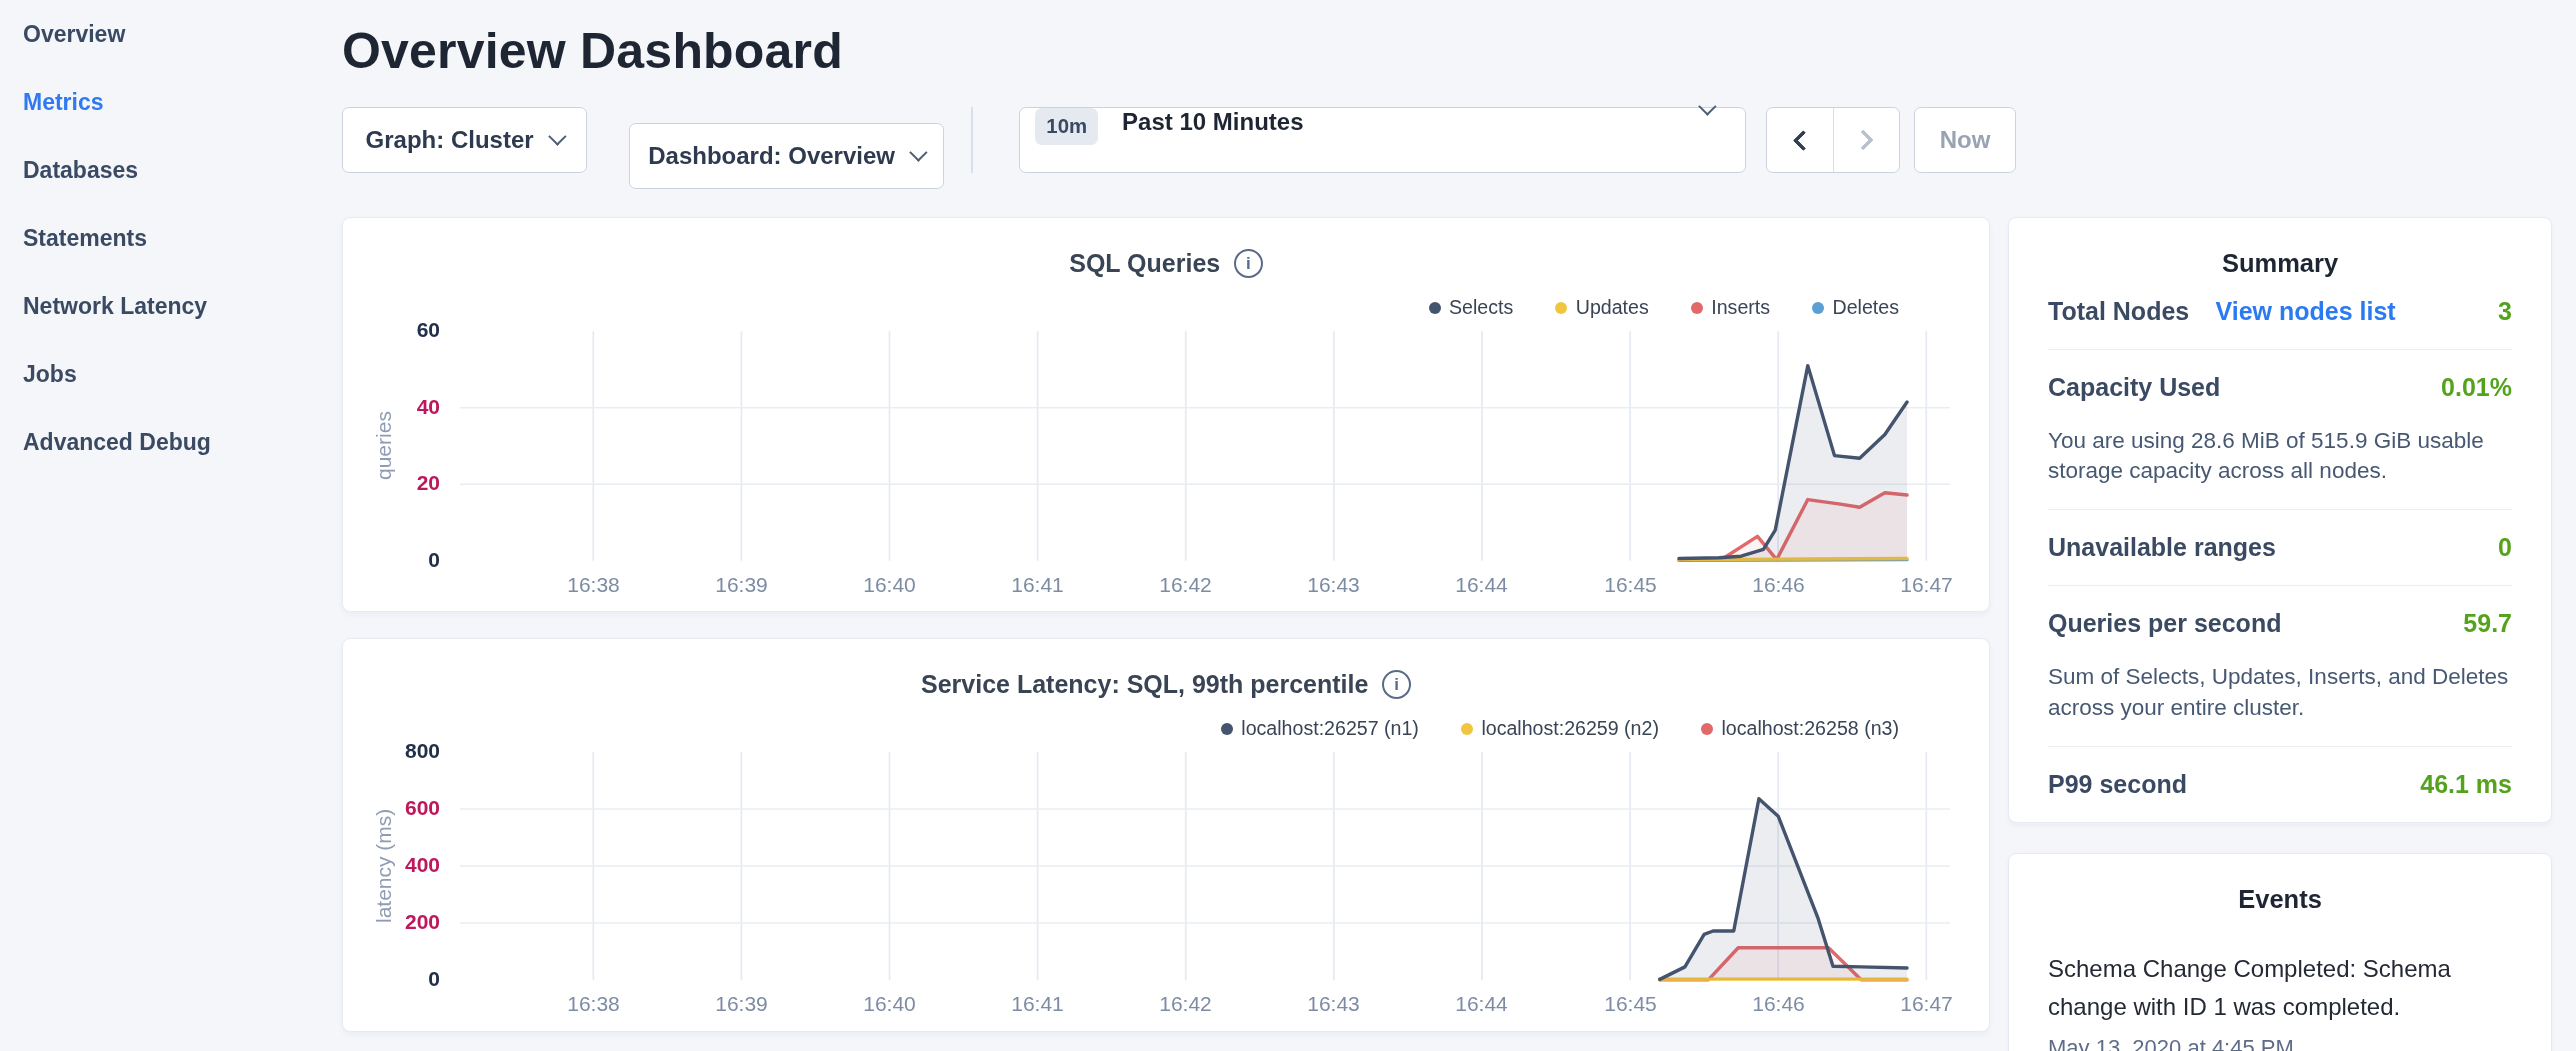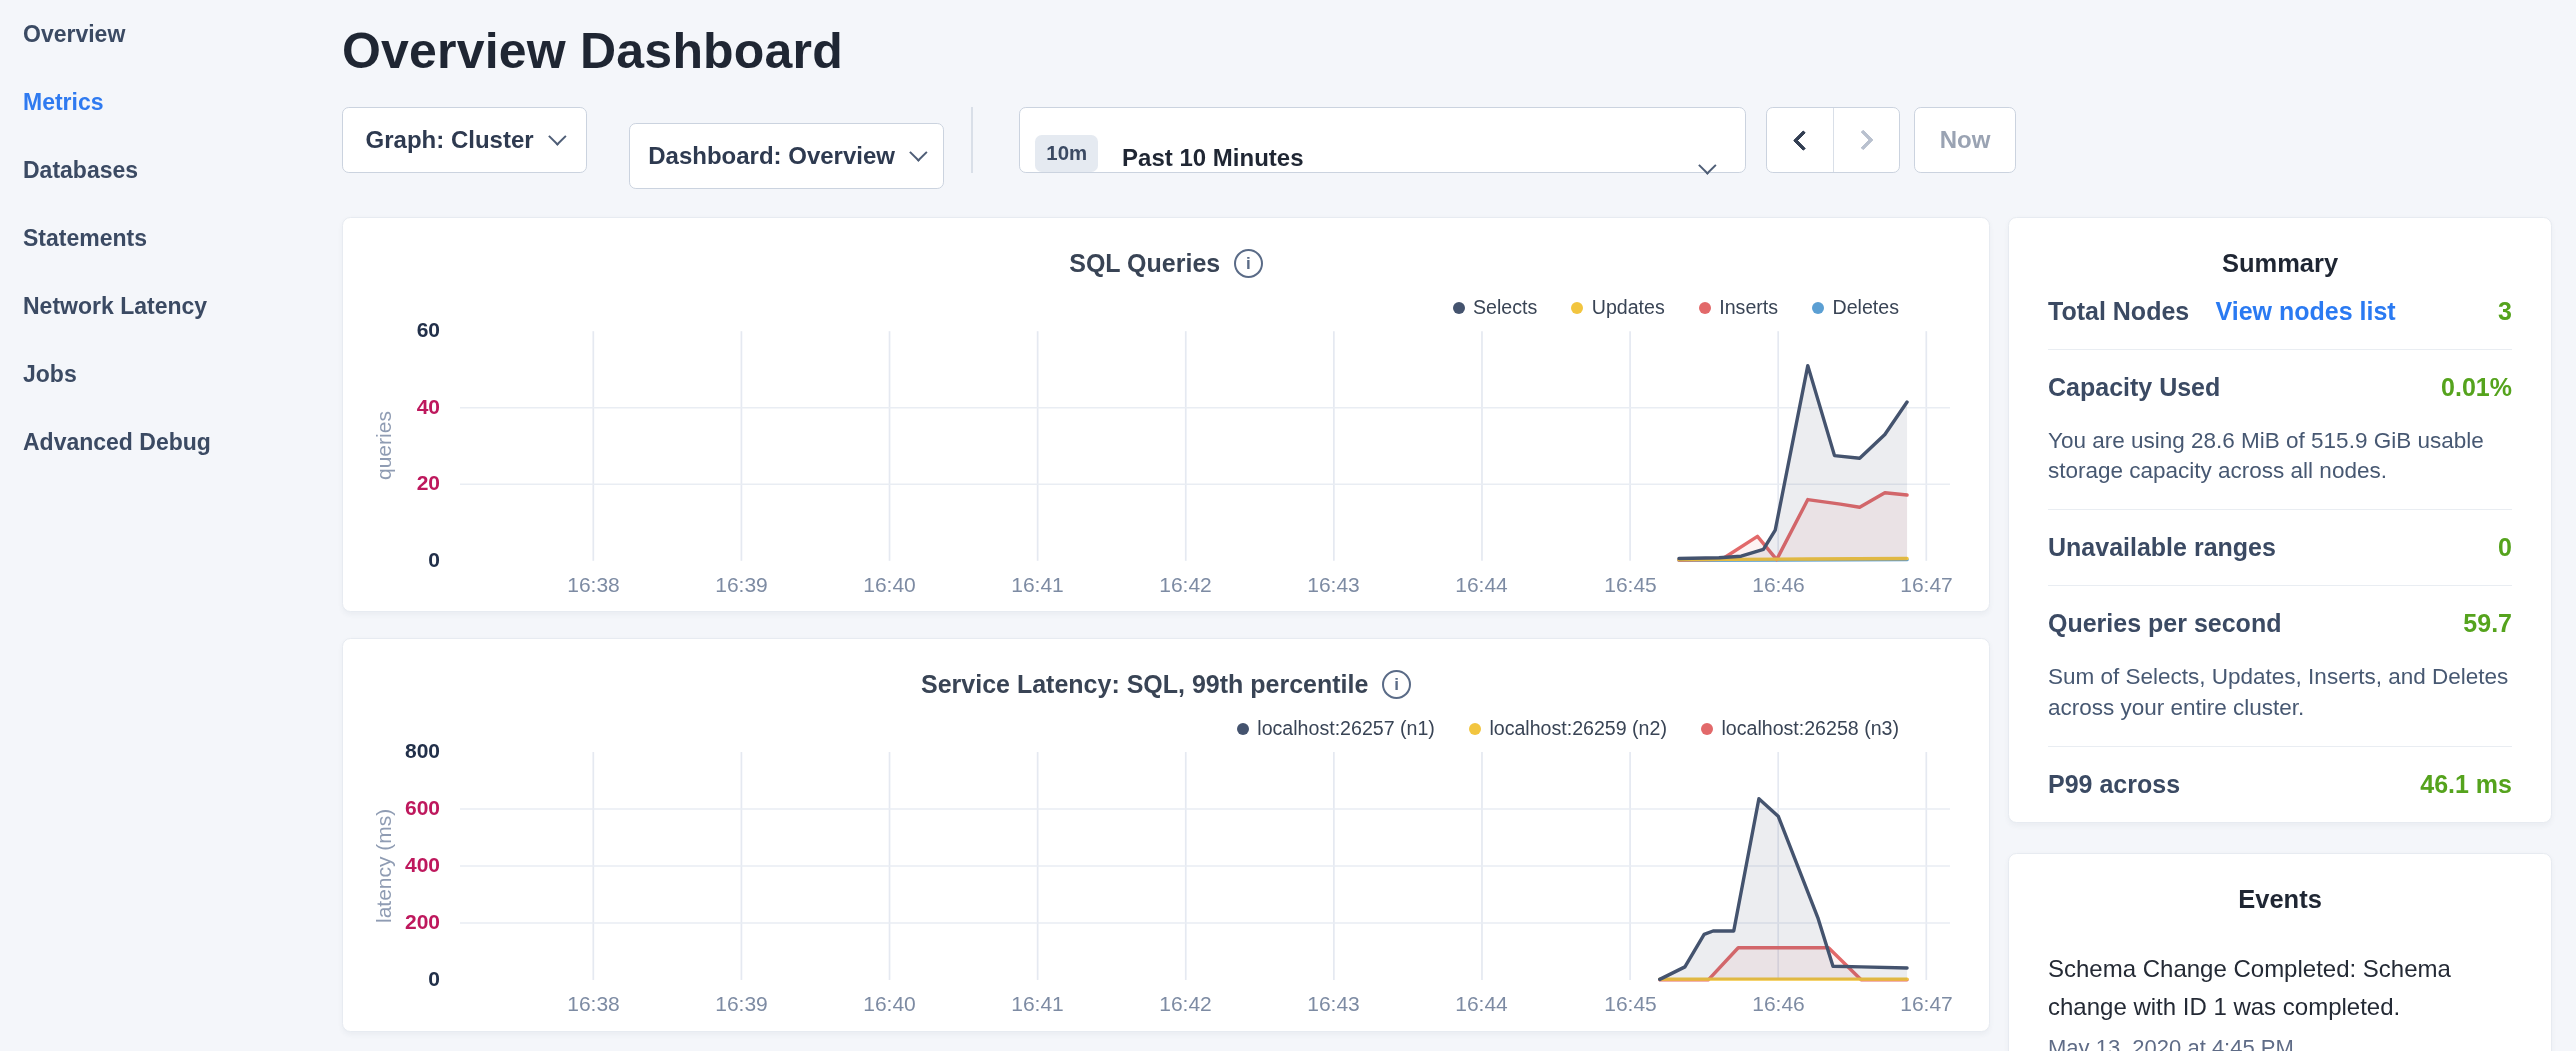--- a/index.html
+++ b/index.html
@@ -26,21 +26,21 @@
     position:absolute; top:107px; height:66px; background:#fff;
     border:1.7px solid #cbd3df; border-radius:6.8px;
   }
   .dd { display:flex; align-items:center; justify-content:center; gap:17px; cursor:pointer; }
   .dd-label { font-size:24px; font-weight:700; color:#2e3a50; }
   .chev-down {
     width:12.8px; height:12.8px; border-right:2.6px solid #4e5d76; border-bottom:2.6px solid #4e5d76;
     transform:rotate(45deg); margin-top:-7.7px;
   }
   .vdivider { position:absolute; left:971px; top:107px; width:1.7px; height:66px; background:#d9dfe8; }
-  .timebox { left:1019px; width:727px; display:flex; align-items:flex-end; padding:0 31px 0 15.3px; cursor:pointer; }
+  .timebox { left:1019px; width:727px; display:flex; align-items:flex-start; padding:0 31px 0 15.3px; cursor:pointer; }
   .time-badge {
     background:#e5eaf1; color:#3b4a63; border-radius:6.8px;
     font-size:20.4px; font-weight:700; padding:6.8px 11px; margin-right:24px;
   }
   .time-label { font-size:24px; font-weight:700; color:#1f2633; }
   .timebox .chev-down { margin-left:auto; }
   .arrow-group { left:1766px; width:134px; display:flex; }
   .arrow {
     flex:1; background:none; border:none; display:flex; align-items:center; justify-content:center; cursor:pointer;
   }
@@ -61,21 +61,21 @@
   .chart-title {
     position:absolute; top:31px; left:0; width:100%;
     display:flex; justify-content:center; align-items:center; gap:13.6px;
     font-size:25px; font-weight:700; color:#394455;
   }
   .info-icon {
     width:29px; height:29px; border:2.6px solid #5a6b87; border-radius:50%;
     display:inline-flex; align-items:center; justify-content:center;
     font-size:17px; font-weight:700; color:#5a6b87; cursor:pointer;
   }
-  .legend { position:absolute; top:78px; right:90px; display:flex; }
+  .legend { position:absolute; top:78px; right:90px; display:flex;gap:8px; }
   .legend-item { display:inline-flex; align-items:center; gap:8.5px; margin-left:34px; cursor:pointer; }
   .legend-dot { width:12px; height:12px; border-radius:50%; display:inline-block; }
   .legend-item span:last-child { font-size:19.6px; color:#394455; }
   .plot { position:absolute; }
   .plot svg { position:absolute; left:0; top:0; overflow:visible; }
   .x-tick {
     position:absolute; width:119px; text-align:center;
     font-size:21px; color:#7d8ba3;
   }
   .y-tick {
@@ -305,21 +305,21 @@
   <div class="sum-section">
     <div class="sum-line">
       <span class="sum-label">Queries per second</span>
       <span class="sum-value">59.7</span>
     </div>
     <p class="sum-desc">Sum of Selects, Updates, Inserts, and Deletes across your entire cluster.</p>
   </div>
 
   <div class="sum-section last">
     <div class="sum-line">
-      <span class="sum-label">P99 across</span>
+      <span class="sum-label">P99 second</span>
       <span class="sum-value">46.1 ms</span>
     </div>
   </div>
 </aside>
 
 <aside class="card events-card" style="left:2008px; top:853px; width:544px; height:255px;">
   <h2 class="side-title">Events</h2>
   <div>
     <p class="event-text">Schema Change Completed: Schema change with ID 1 was completed.</p>
     <p class="event-time">May 13, 2020 at 4:45 PM</p>

